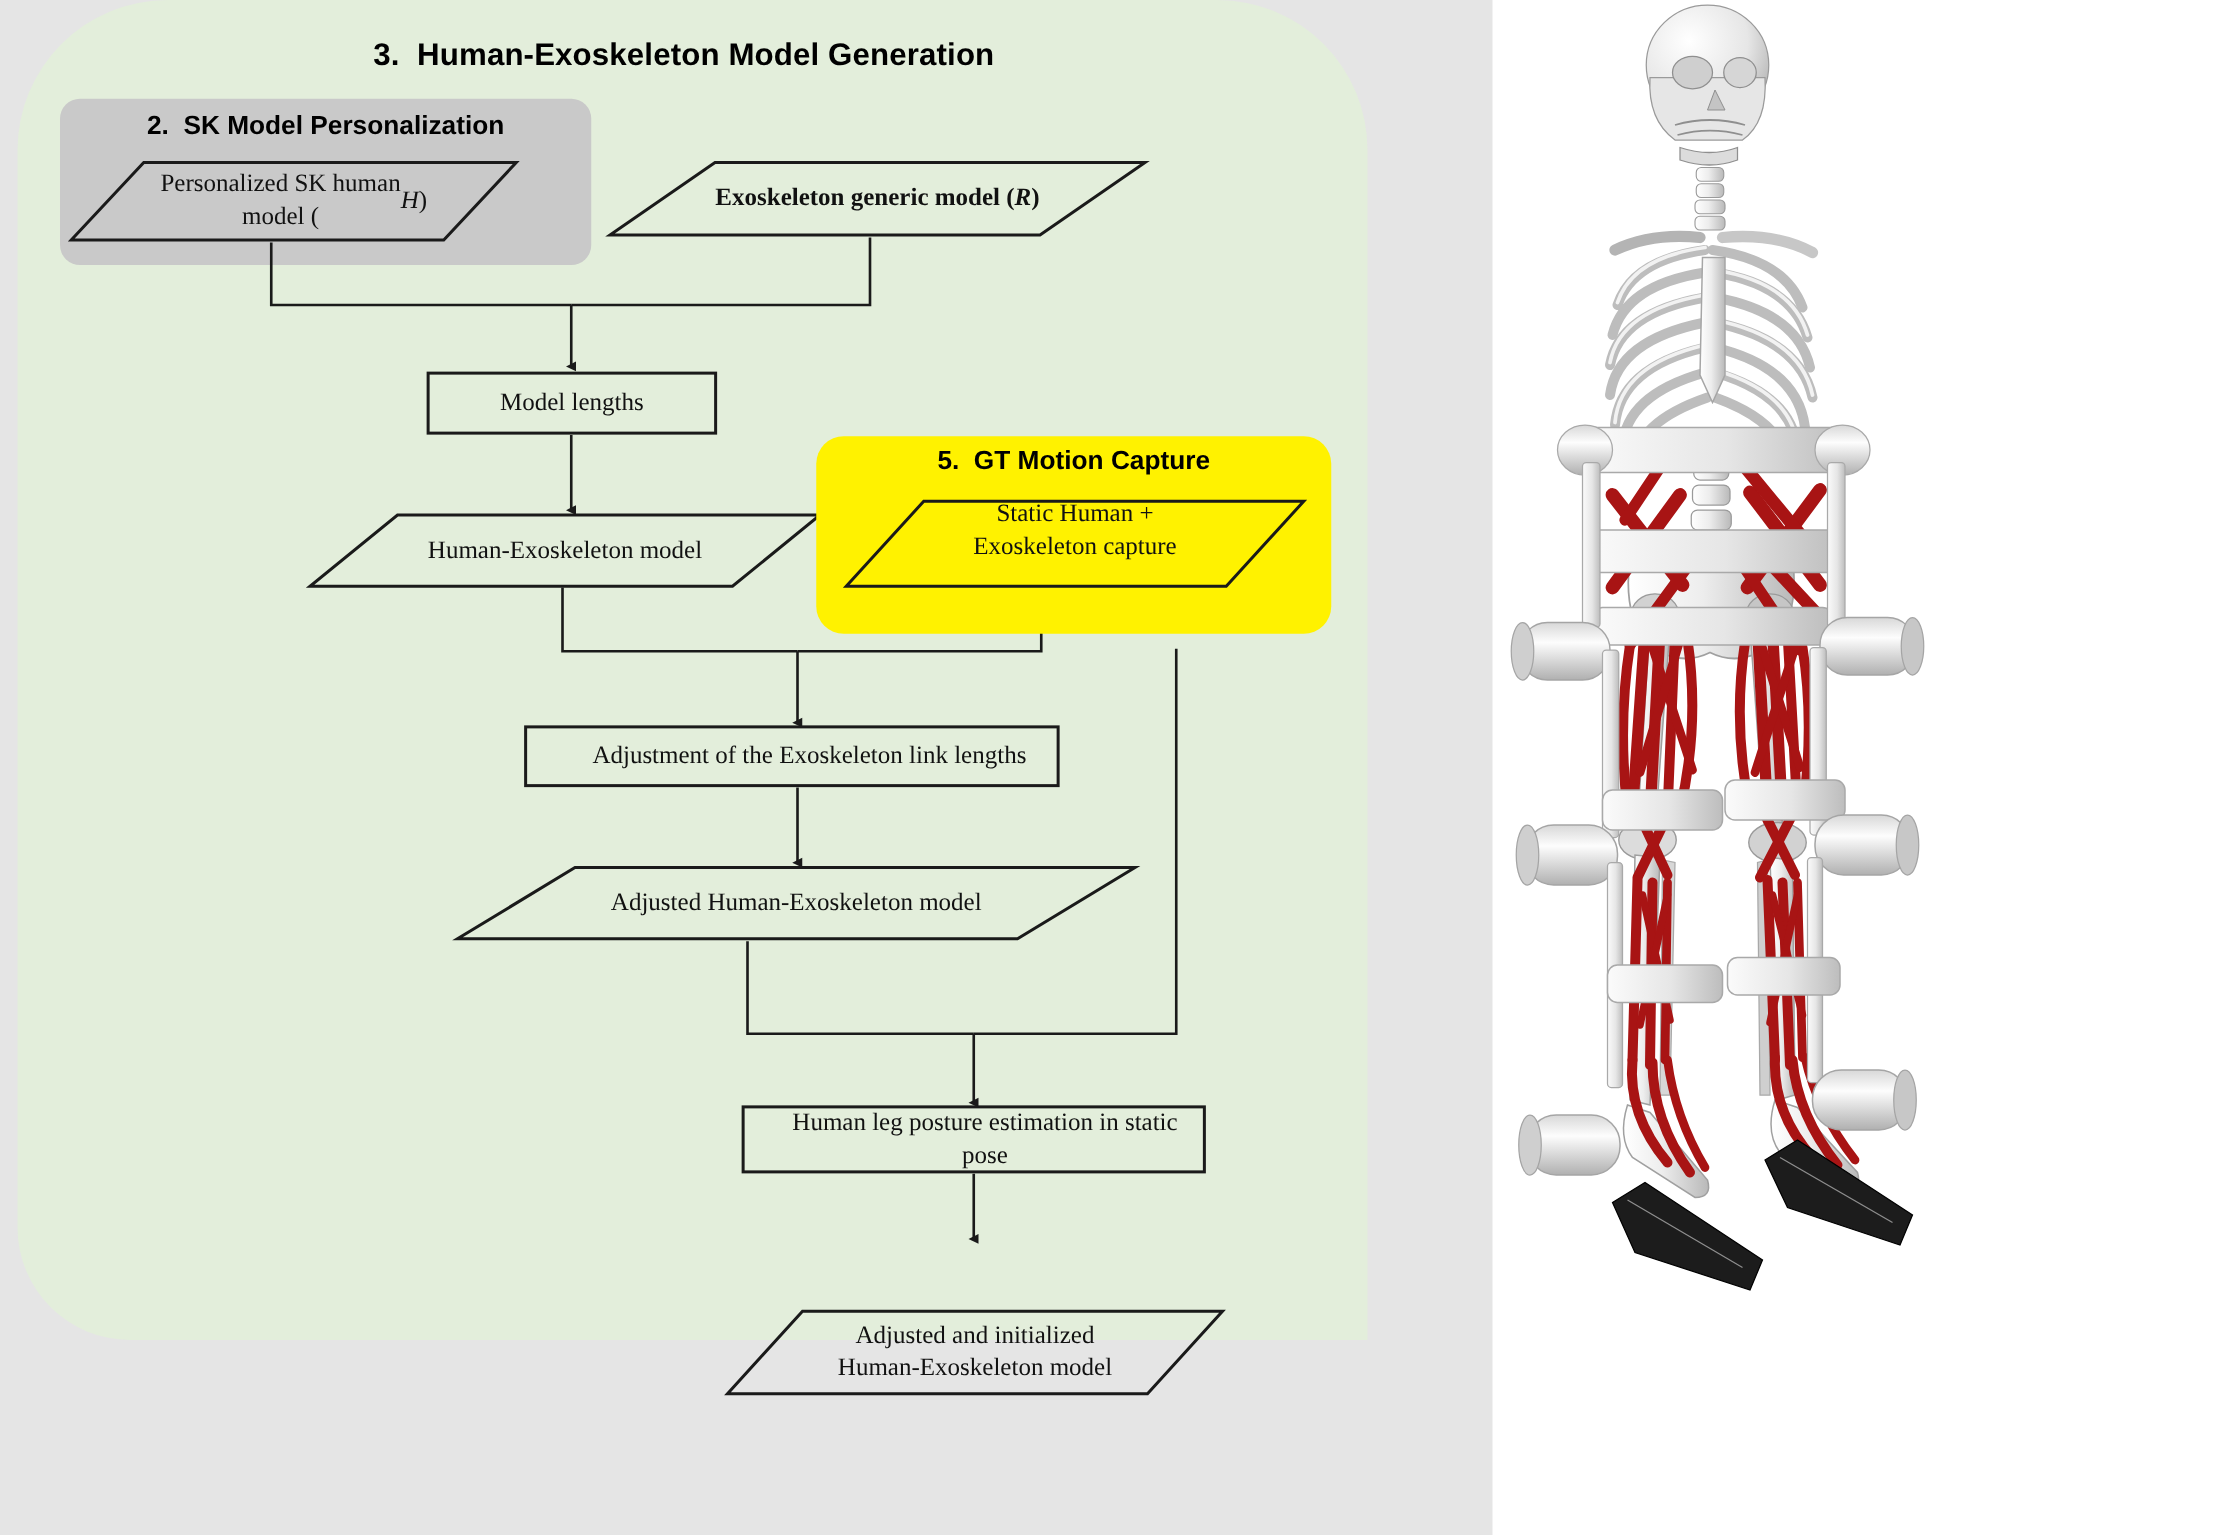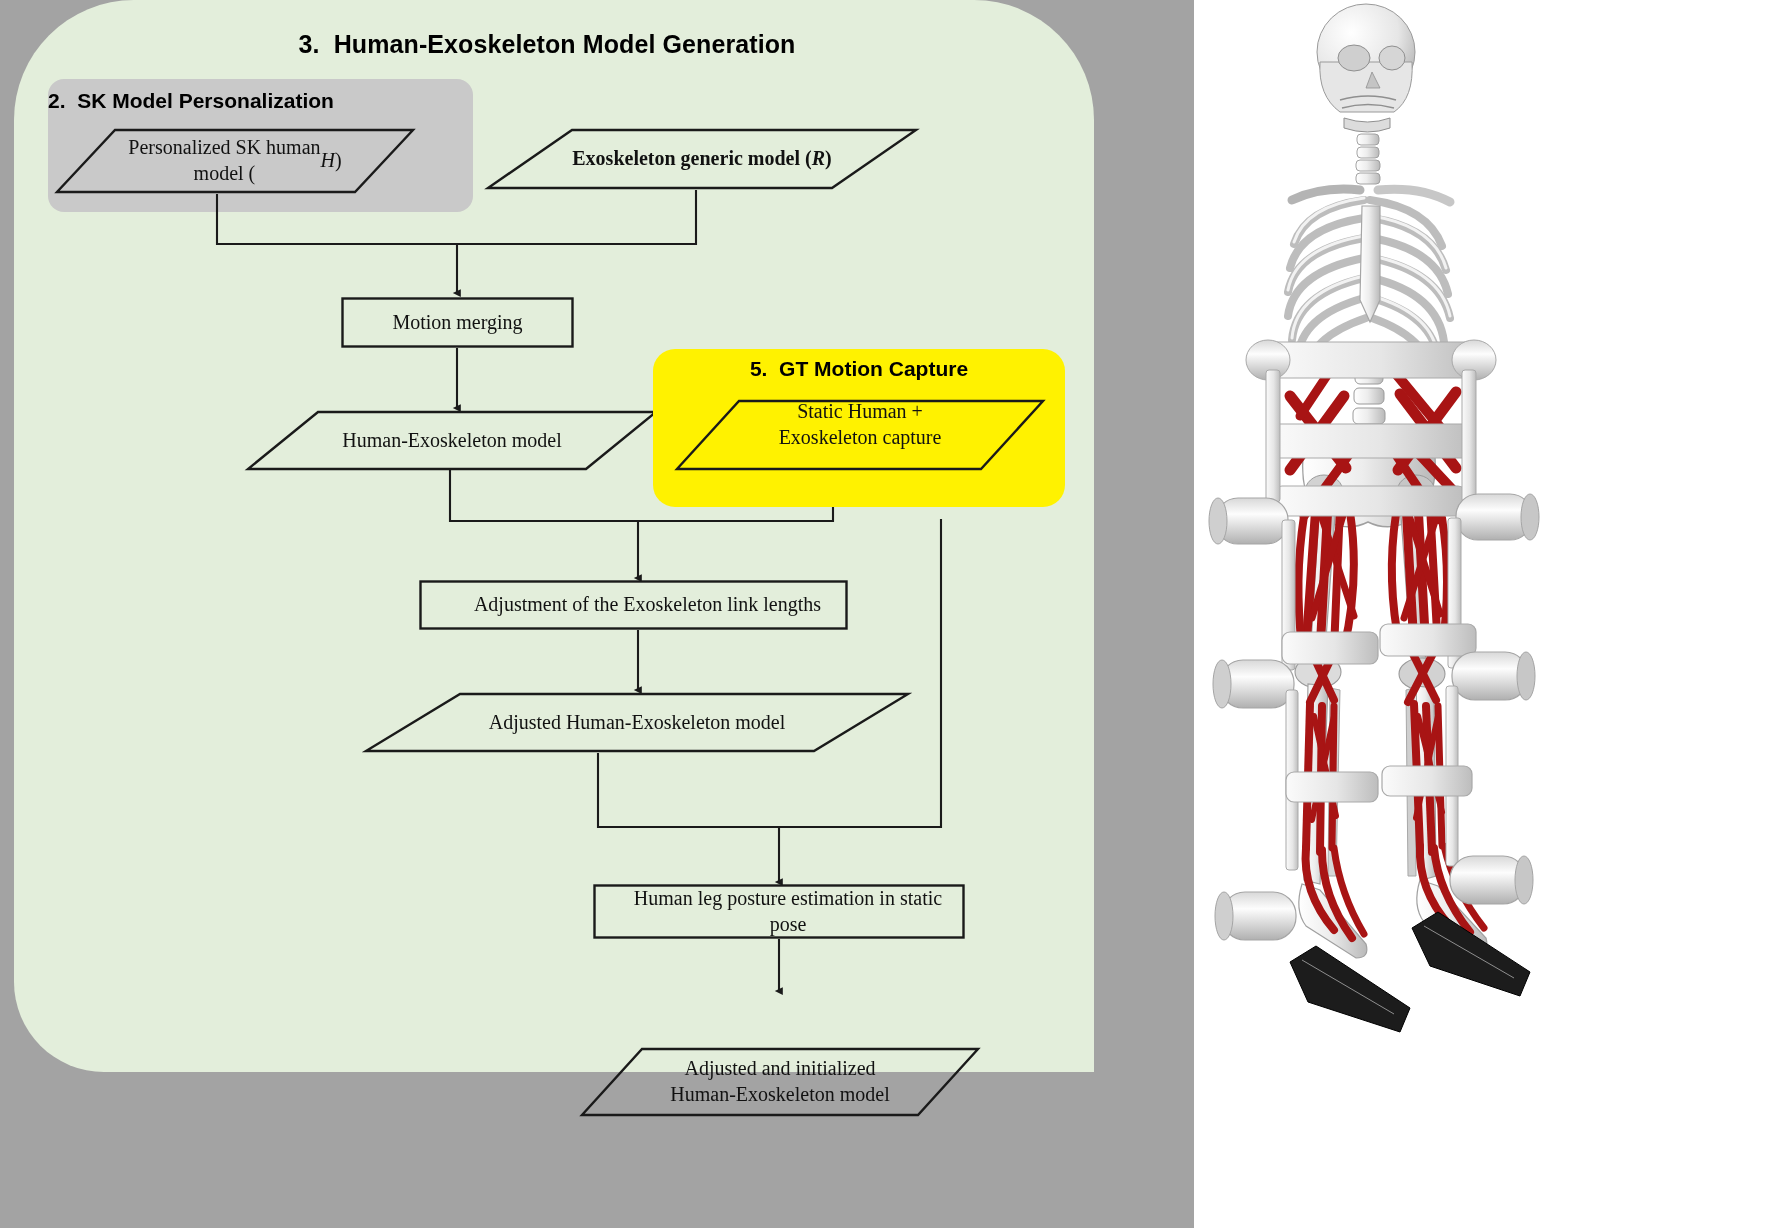--- a/index.html
+++ b/index.html
@@ -4,21 +4,21 @@
 <style>
   html, body {
     margin: 0;
     padding: 0;
     background: #ffffff;
   }
   #root {
     position: relative;
     width: 1772px;
     height: 1228px;
-    background: #a3a3a3;
+    background: #e5e5e5;
     overflow: hidden;
     font-family: "Liberation Serif", serif;
   }
 
   
   #green-panel {
     position: absolute;
     left: 14px;
     top: 0px;
     width: 1080px;
@@ -62,21 +62,21 @@
     top: 30px;
     width: 1094px;
     text-align: center;
     font-size: 25px;
     letter-spacing: 0.1px;
   }
   #title-stage2 {
     left: 48px;
     top: 89px;
     width: 425px;
-    text-align: left;
+    text-align: center;
     font-size: 21px;
   }
   #title-stage1 {
     left: 653px;
     top: 357px;
     width: 412px;
     text-align: center;
     font-size: 21px;
   }
 
@@ -189,21 +189,21 @@
     <svg width="432" height="62" viewBox="0 0 432 62" xmlns="http://www.w3.org/2000/svg">
       <polygon points="86,2 430,2 346,60 2,60" fill="none" stroke="#1a1a1a" stroke-width="2.4"></polygon>
     </svg>
     <div class="label" style="font-size:20px;font-weight:bold;">Exoskeleton generic model (<em>R</em>)</div>
   </div>
 
   <div class="node" style="left:341px; top:297px; width:233px; height:51px;">
     <svg width="233" height="51" viewBox="0 0 233 51" xmlns="http://www.w3.org/2000/svg">
       <rect x="1.5" y="1.5" width="230" height="48" fill="none" stroke="#1a1a1a" stroke-width="2.4"></rect>
     </svg>
-    <div class="label" style="font-size:20px;">Motion merging</div>
+    <div class="label" style="font-size:20px;">Model lengths</div>
   </div>
 
   <div class="node" style="left:246px; top:410px; width:412px; height:61px;">
     <svg width="412" height="61" viewBox="0 0 412 61" xmlns="http://www.w3.org/2000/svg">
       <polygon points="72,2 410,2 340,59 2,59" fill="none" stroke="#1a1a1a" stroke-width="2.4"></polygon>
     </svg>
     <div class="label" style="font-size:20px;">Human-Exoskeleton model</div>
   </div>
 
   <div id="yellow-panel"></div>

